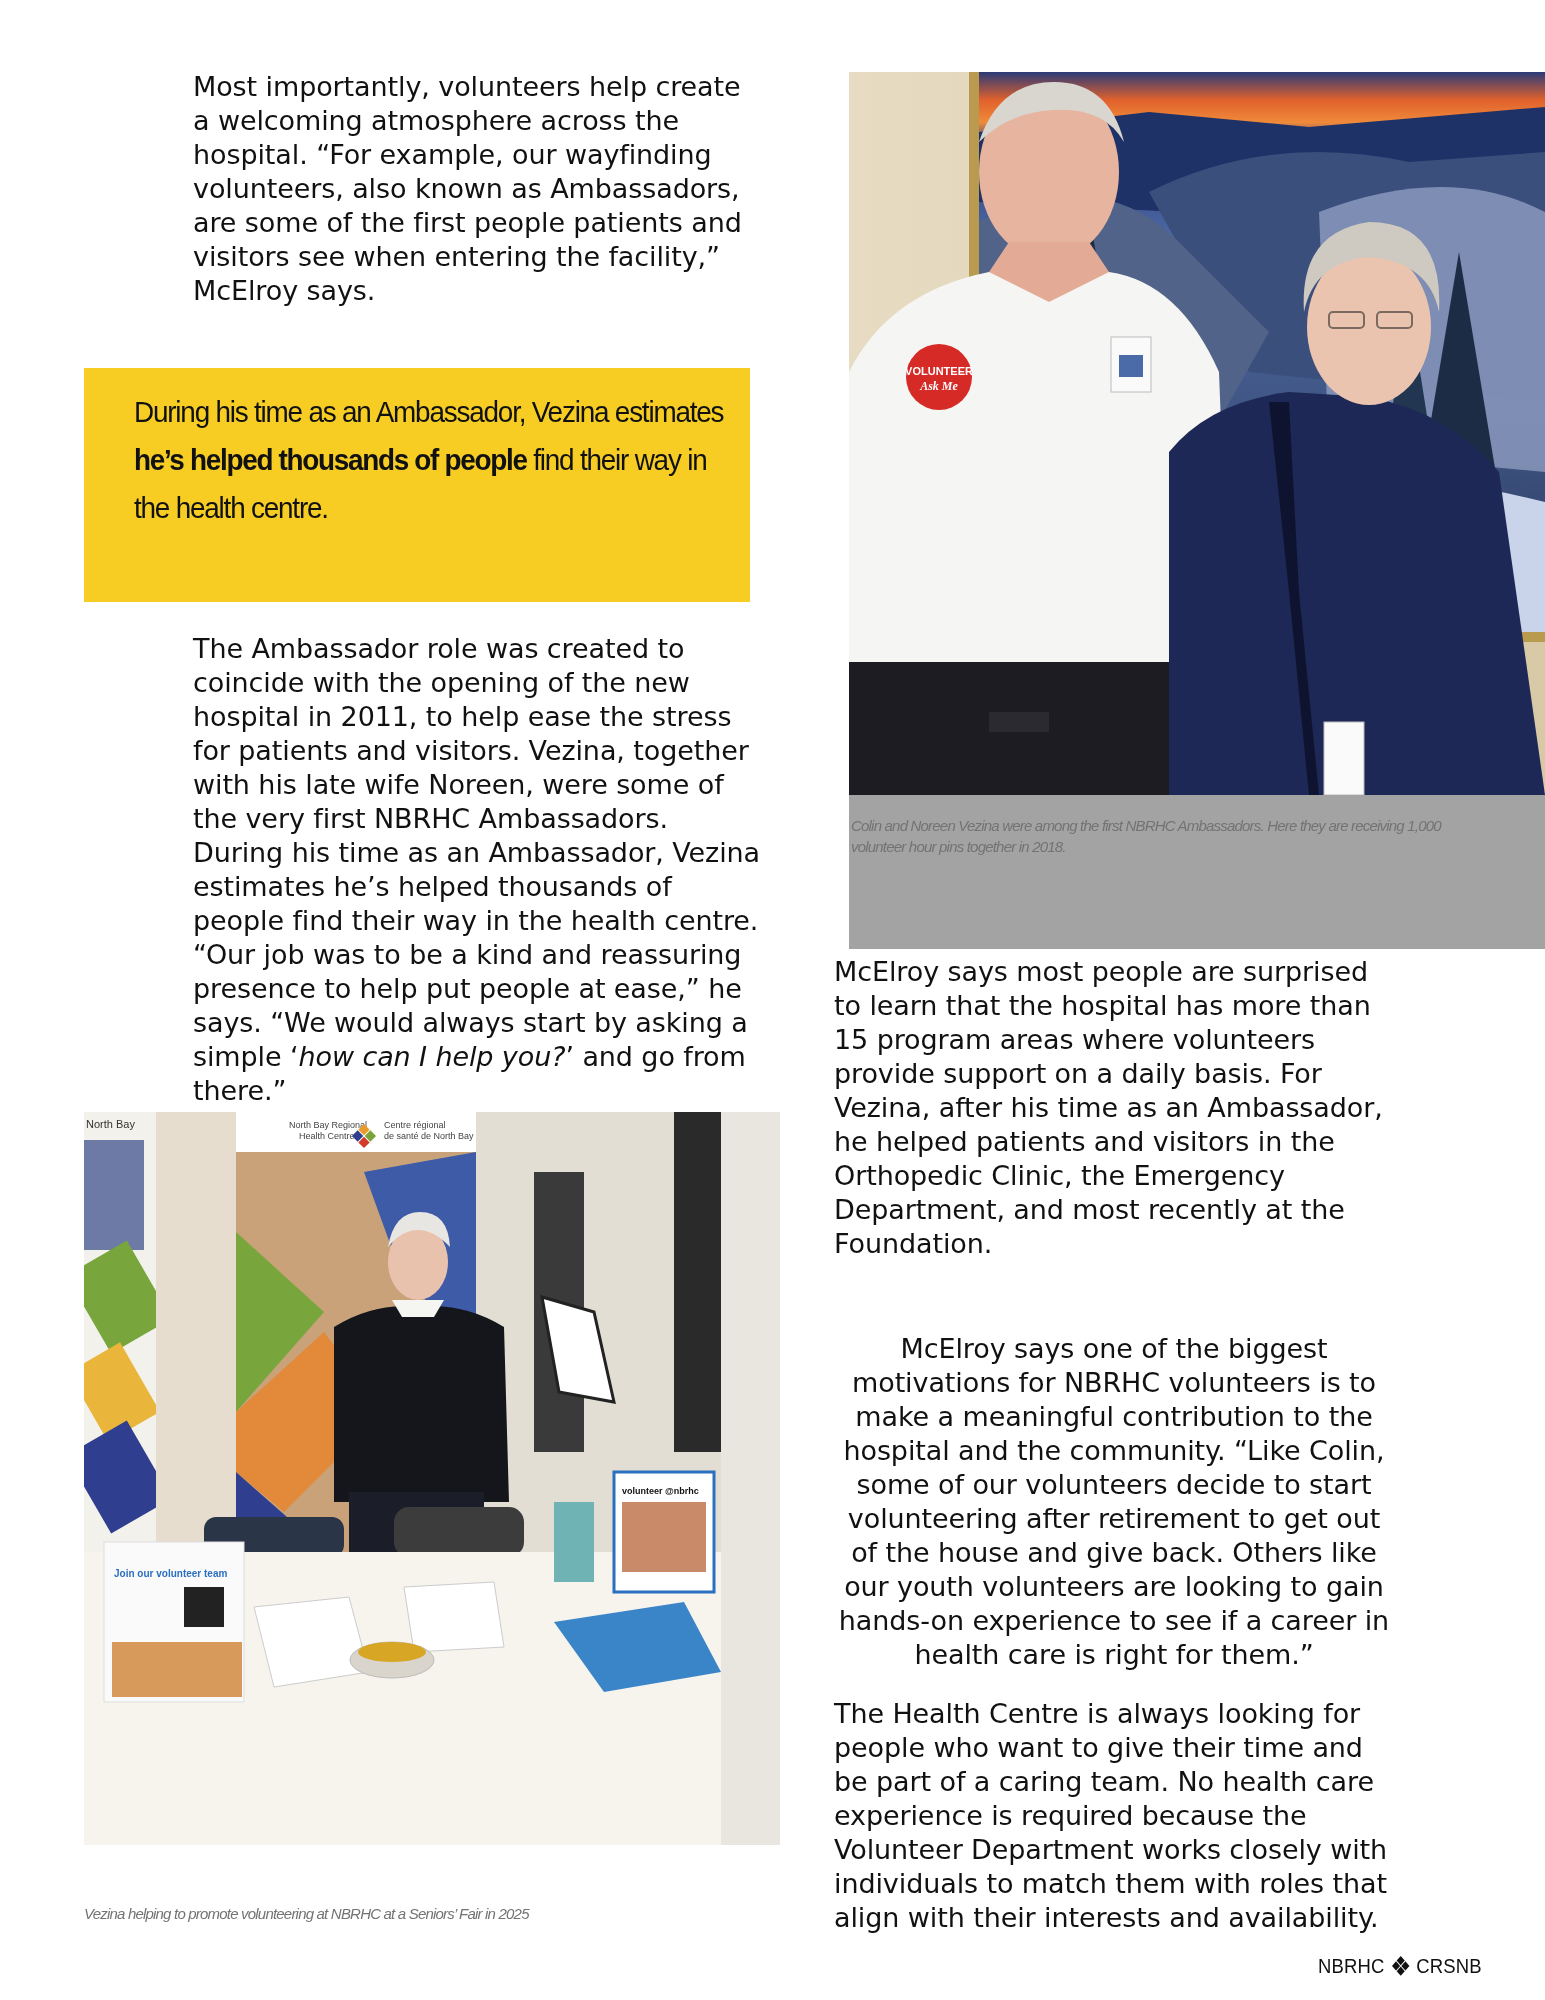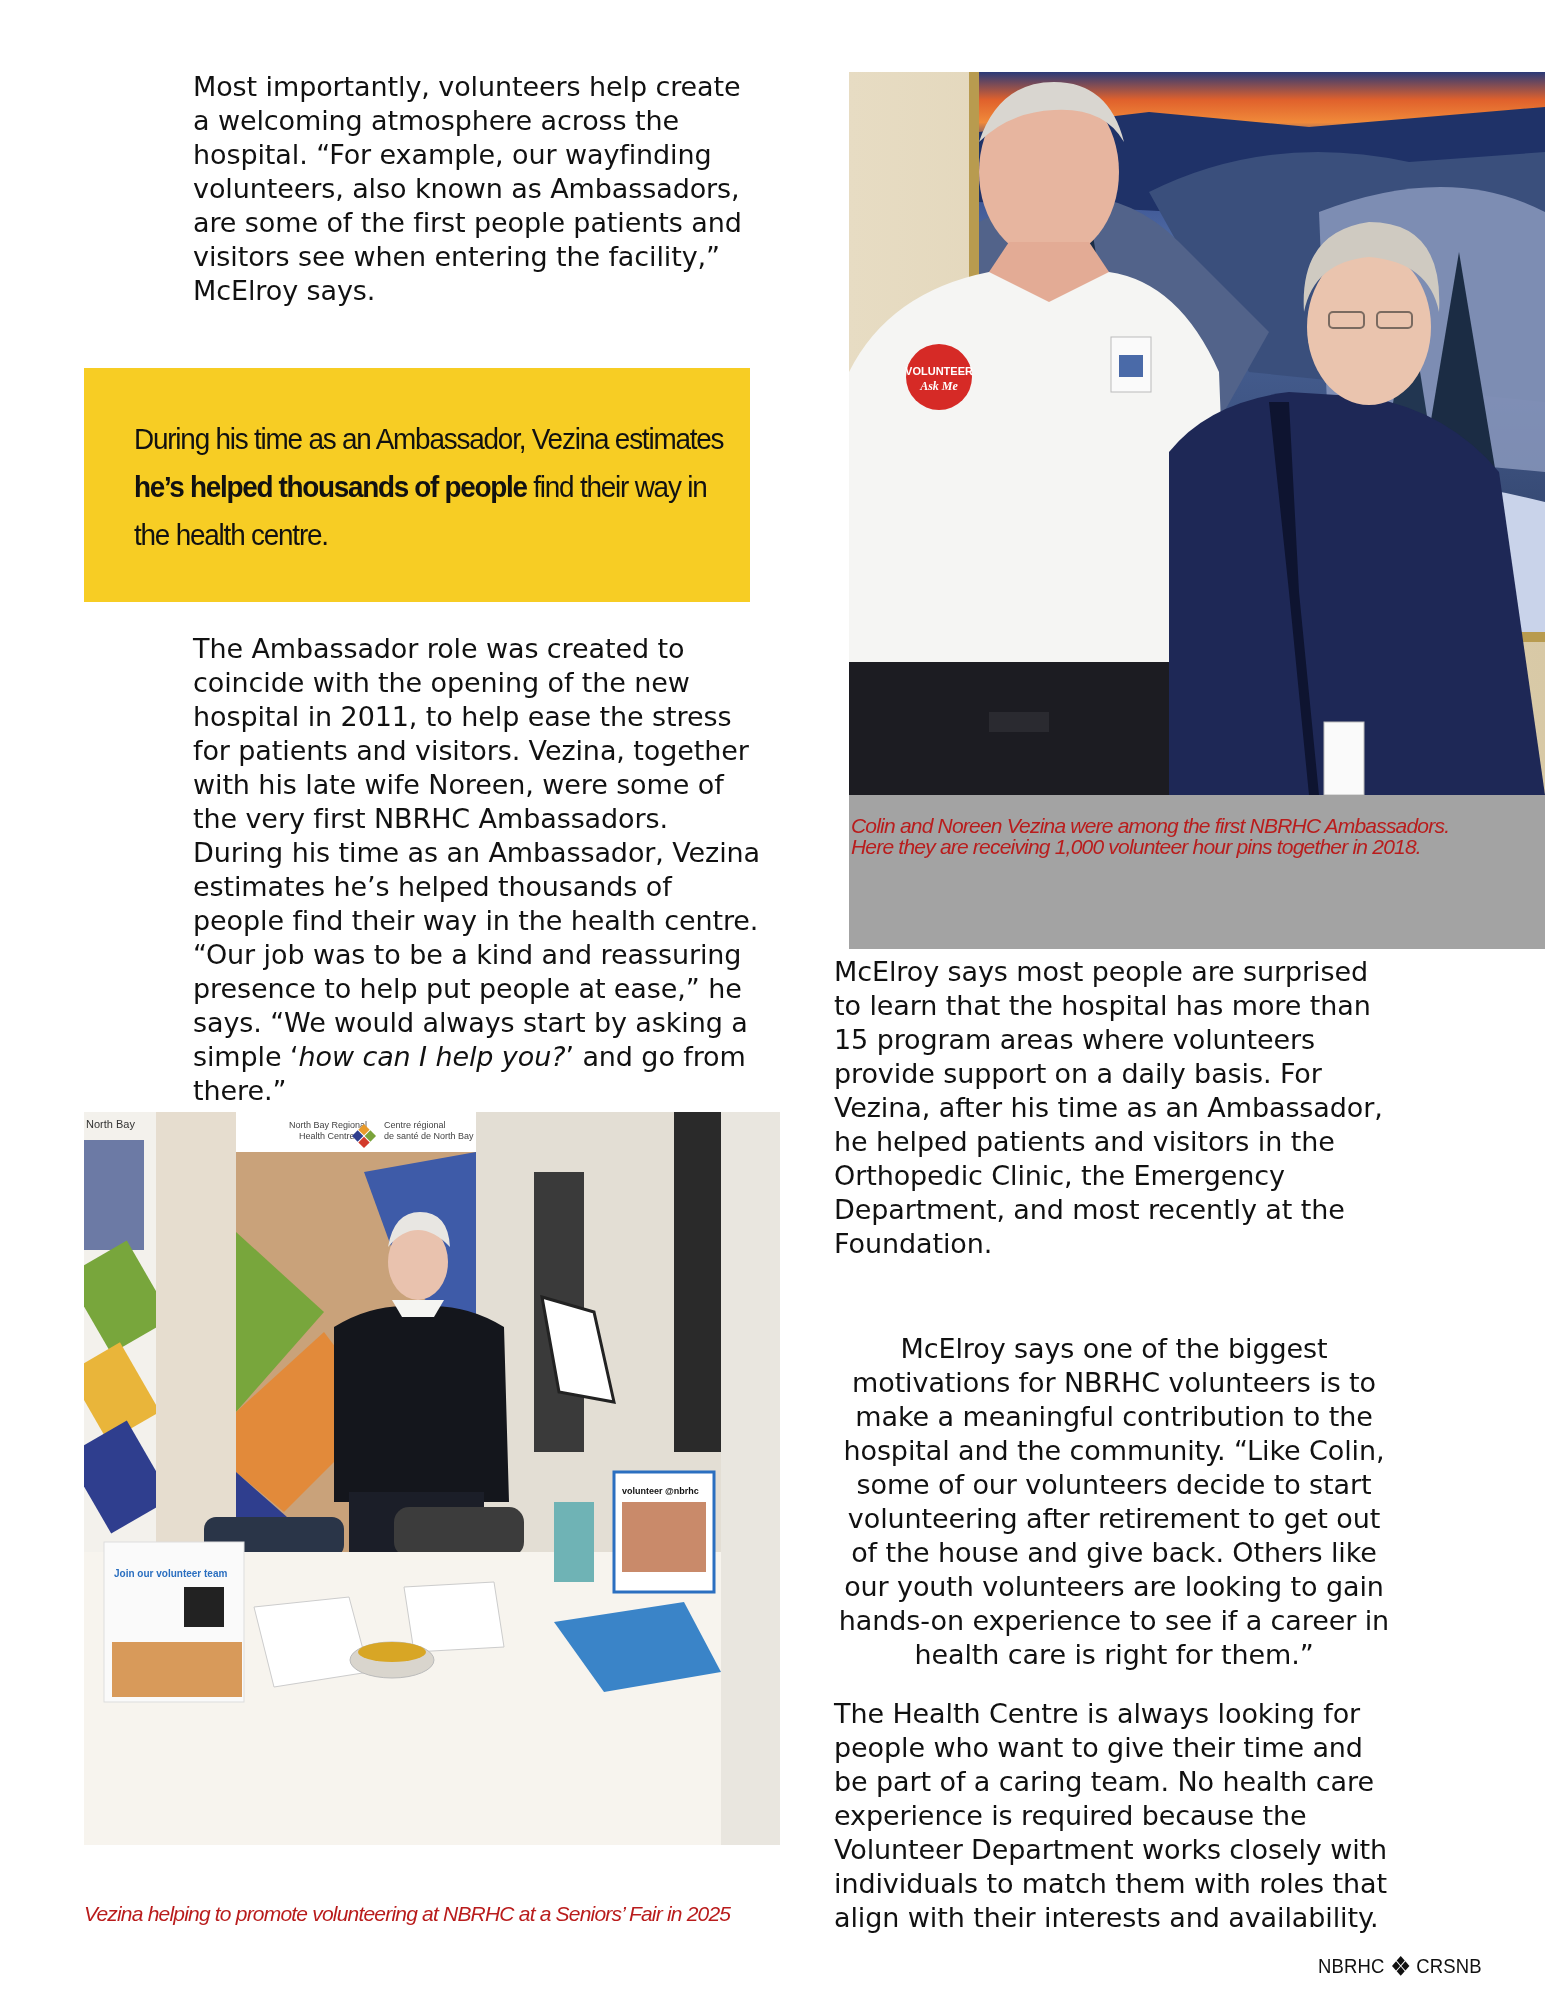--- a/index.html
+++ b/index.html
@@ -6,25 +6,25 @@
   body { width:1545px; height:2000px; position:relative; overflow:hidden; font-family:"DejaVu Sans", sans-serif; color:#111; }
   .body-text { position:absolute; font-family:"DejaVu Sans", sans-serif; font-size:27px; line-height:34px; color:#111; letter-spacing:-0.1px; margin:0; }
   .body-text p { margin:0; }
   .body-text em { font-style:italic; }
   #para-1 { left:193px; top:70px; width:560px; }
   #para-2 { left:193px; top:632px; width:570px; }
   #para-3 { left:834px; top:955px; width:560px; }
   #para-4 { left:834px; top:1332px; width:560px;text-align:center; }
   #para-5 { left:834px; top:1697px; width:560px; }
 
-  .pull-quote { position:absolute; left:84px; top:368px; width:666px; height:234px; background:#F7CD24; box-sizing:border-box; padding:47px 40px 0 50px; }
+  .pull-quote { position:absolute; left:84px; top:368px; width:666px; height:234px; background:#F7CD24; box-sizing:border-box; padding:20px 40px 0 50px; }
   .pull-quote p { margin:0; font-family:"Liberation Sans", sans-serif; font-size:30px; line-height:48px; letter-spacing:-1.3px; color:#111; transform:scaleX(0.93); transform-origin:left top; width:640px; }
   .pull-quote strong { font-weight:bold; letter-spacing:-1.4px; }
 
-  .caption { position:absolute; font-family:"Liberation Sans", sans-serif; font-style:italic; font-size:21px; line-height:21px; color:#b91c1c; letter-spacing:-0.8px; margin:0; }
+  .caption { position:absolute; font-family:"Liberation Sans", sans-serif; font-style:italic; font-size:15px; line-height:21px; color:#737373; letter-spacing:-0.8px; margin:0; }
   #caption-top { left:851px; top:815px; width:620px; }
   #caption-bottom { left:84px; top:1867px; width:660px;margin-top:36px; }
 
   .photo { position:absolute; overflow:hidden; }
   #photo-couple { left:849px; top:72px; width:696px; height:877px; background:#a3a3a3; }
   #photo-fair { left:84px; top:1112px; width:696px; height:733px; background:#e9e6df; }
 
   .footer-logo { position:absolute; left:1318px; top:1954px; font-family:"Liberation Sans", sans-serif; font-size:21px; color:#111; display:flex; align-items:center; gap:5px; transform:scaleX(0.88); transform-origin:left top; letter-spacing:0.2px; }
   .footer-logo .mark { display:inline-block; width:26px; height:22px; }
 </style>

